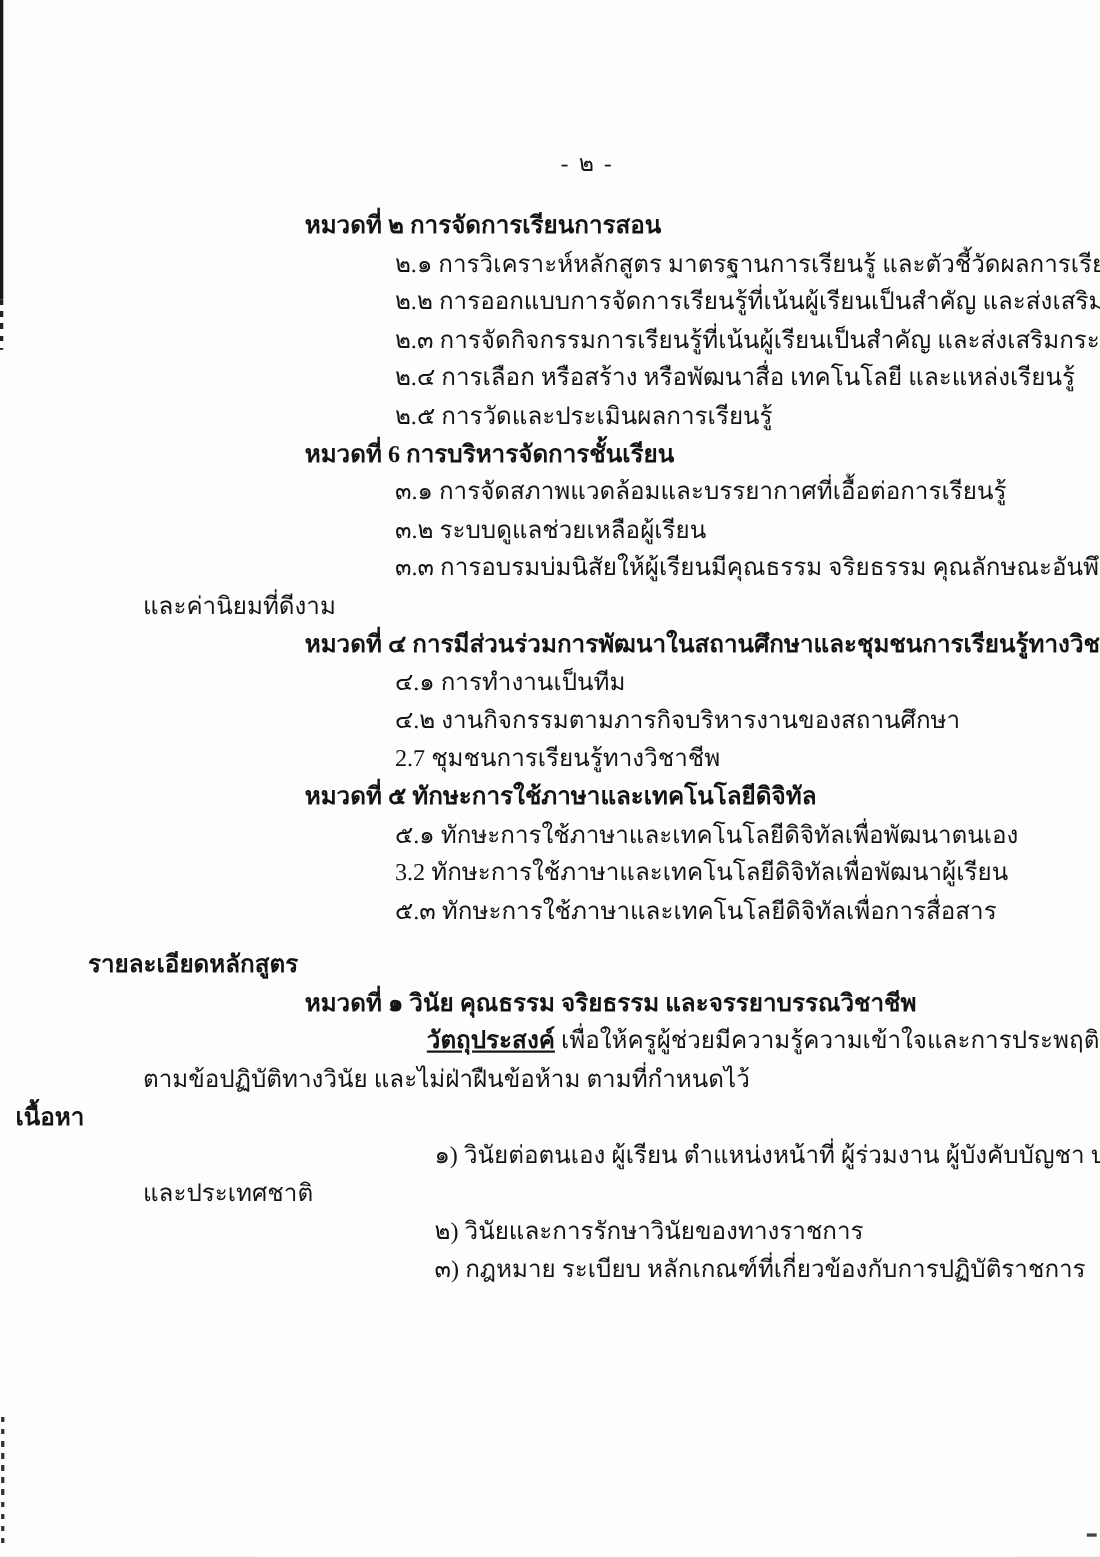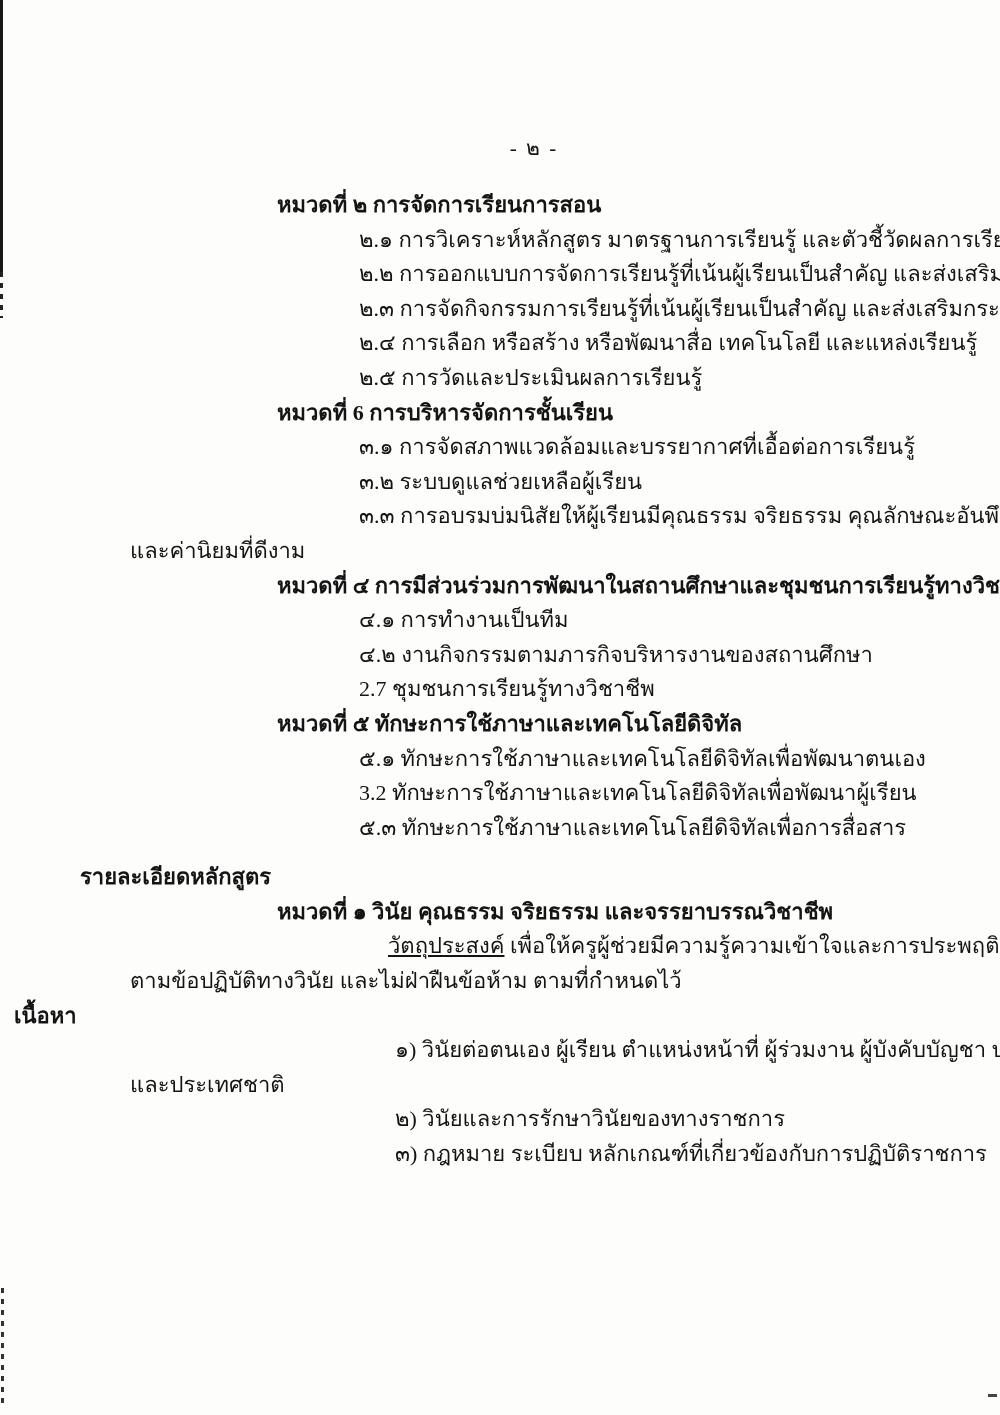--- a/index.html
+++ b/index.html
@@ -32,21 +32,21 @@
   .line {
     line-height: 34.6px;
     font-size: 22px;
     white-space: nowrap;
   }
   .section-heading   { font-weight: bold; padding-left: 263px; }
   .section-item      { padding-left: 345px; }
   .continuation      { padding-left: 116px; }
   .course-details-heading { font-weight: bold; padding-left: 66px; margin-top: 15px; }
   .lead-paragraph    { padding-left: 374px; }
-  .lead              { font-weight: normal; text-decoration: underline; margin-top: 16px; }
+  .lead              { font-weight: bold; text-decoration: underline; margin-top: 16px; }
   .content-heading   { font-weight: bold; text-underline-offset: 3px; }
   .numbered-item     { padding-left: 381px; }
 
   
   .scan-bar-top {
     position: absolute; left: 0; top: 0;
     width: 3px; height: 272px;
     background: #181818;
   }
   .scan-bar-top-dashes {

